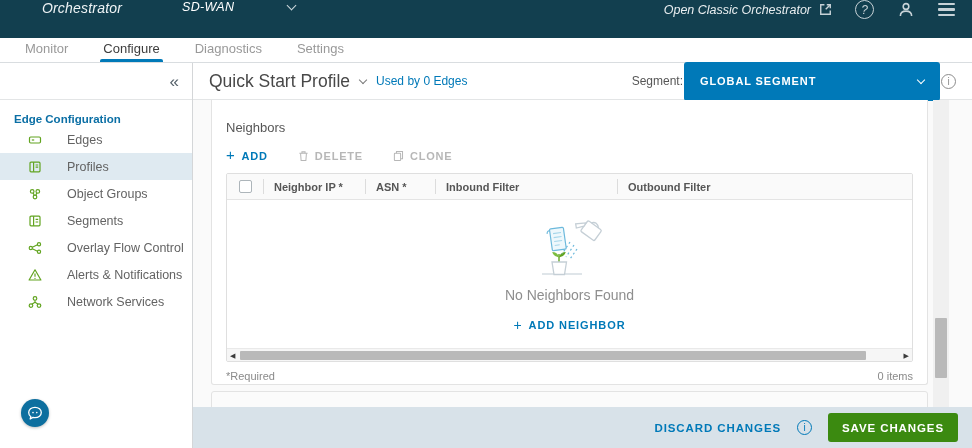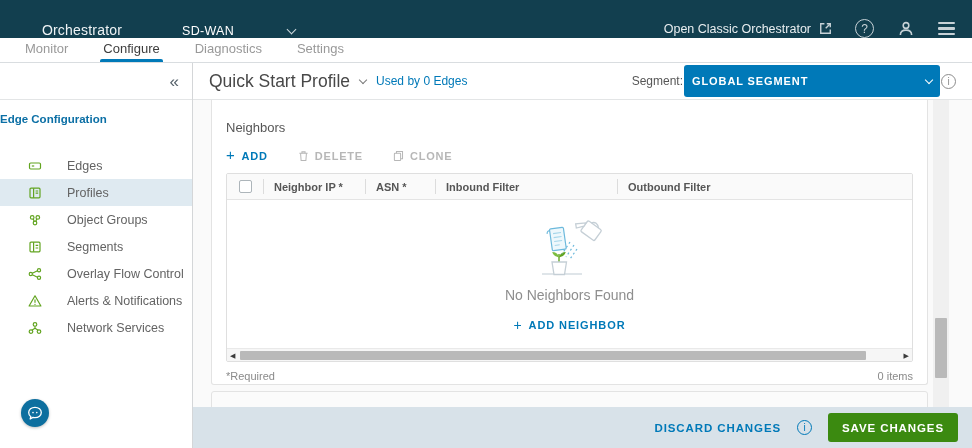--- a/index.html
+++ b/index.html
@@ -4,21 +4,21 @@
 <style>
   * { box-sizing: border-box; margin: 0; padding: 0; }
   html,body { width: 972px; height: 448px; }
   body {
     font-family: "Liberation Sans", sans-serif;
     overflow: hidden; position: relative; background:#fff; color:#565656;
   }
   svg { display:block; }
 
   
-  .topbar { height:38px; background:var(--header_bg,#123f4f); display:flex; align-items:flex-end; }
+  .topbar { height:38px; background:var(--header_bg,#123f4f); display:flex; align-items:flex-start;font-style:italic; }
   .brand { width:164px; display:flex; align-items:center; justify-content:center;
            font-size:14px; color:#eef3f5; letter-spacing:.2px; }
   .hdr-div { width:1px; background:#3a5a68; margin:5px 0; }
   .switcher { display:flex; align-items:center; justify-content:space-between;
               width:145px; padding:0 16px; cursor:pointer; }
   .cust-stack { display:flex; flex-direction:column; line-height:1.3; }
   .cust-label { font-size:9.5px; color:#9fb3bc; }
   .cust-value { font-size:12px; color:#fff; letter-spacing:.3px; }
   .prod-value { font-size:12.5px; color:#fff; letter-spacing:.3px; }
   .chev { width:7px; height:7px; border-right:1.6px solid #cdd8dd; border-bottom:1.6px solid #cdd8dd;
@@ -40,39 +40,39 @@
                        background:var(--accent,#0079b8); border-radius:2px 2px 0 0; }
 
   
   .body-row { display:flex; height:385px; }
 
   .sidebar { width:193px; background:#fff; border-right:1px solid #d4d6d8; display:flex; flex-direction:column; }
   .sidebar-top { height:37px; border-bottom:1px solid #e3e5e6; display:flex; align-items:center;
                  justify-content:flex-end; padding-right:13px; }
   .collapse { font-size:17px; color:#55616a; cursor:pointer; line-height:1; }
   .nav { padding-top:13px; }
-  .nav-section { font-size:11.5px; font-weight:bold; color:#0b6fa5; padding-left:0; margin-bottom:27px; }
+  .nav-section { font-size:11.5px; font-weight:bold; color:#0b6fa5; padding-left:14px; margin-bottom:1px; }
   .nav-item { height:27px; display:flex; align-items:center; gap:25px; padding-left:28px;
               font-size:12.5px; color:#636363; cursor:pointer; }
   .nav-item.selected { background:var(--selected_bg,#dfeaf1); }
   .nav-icon { color:var(--green,#62a420); flex:0 0 auto; }
 
   .content { flex:1; display:flex; flex-direction:column; background:#fafafa; position:relative; }
   .content-top { height:37px; background:#fff; border-bottom:1px solid #e3e5e6;
                  display:flex; align-items:center; padding:0 16px; }
   .page-title-wrap { display:flex; align-items:center; gap:10px; cursor:pointer; }
   .page-title { font-size:17.5px; color:#484848; }
   .chev-dark { width:6px; height:6px; border-right:1.5px solid #7a7a7a; border-bottom:1.5px solid #7a7a7a;
                transform:rotate(45deg); margin-top:-3px; }
   .used-by { font-size:12px; color:var(--accent,#0079b8); margin-left:10px; cursor:pointer; }
   .segment-wrap { margin-left:auto; display:flex; align-items:center; gap:1px; }
   .segment-label { font-size:12px; color:#565656; }
-  .segment-btn { width:256px; height:32px; background:var(--accent,#0079b8); color:#fff;
+  .segment-btn { width:256px; height:39px; background:var(--accent,#0079b8); color:#fff;
                  border:none; border-radius:3px; font-size:11px; font-weight:bold; letter-spacing:.9px;
-                 display:flex; align-items:center; justify-content:space-between; padding:0 8px; cursor:pointer;
+                 display:flex; align-items:center; justify-content:space-between; padding:0 16px; cursor:pointer;
                  font-family:"Liberation Sans",sans-serif; }
   .chev-white { width:6px; height:6px; border-right:1.6px solid #fff; border-bottom:1.6px solid #fff;
                 transform:rotate(45deg); margin-top:-3px; }
   .info-circle { width:15px; height:15px; border:1px solid #8c8c8c; border-radius:50%; color:#8c8c8c;
                  font-size:10px; display:flex; align-items:center; justify-content:center; cursor:pointer; }
 
   .content-main { flex:1; position:relative; overflow:hidden; }
 
   .card { position:absolute; left:18px; top:0; width:717px; height:285px; background:#fff;
           border:1px solid #e3e3e3; border-top:none; border-radius:0 0 3px 3px; padding:0 14px; }

